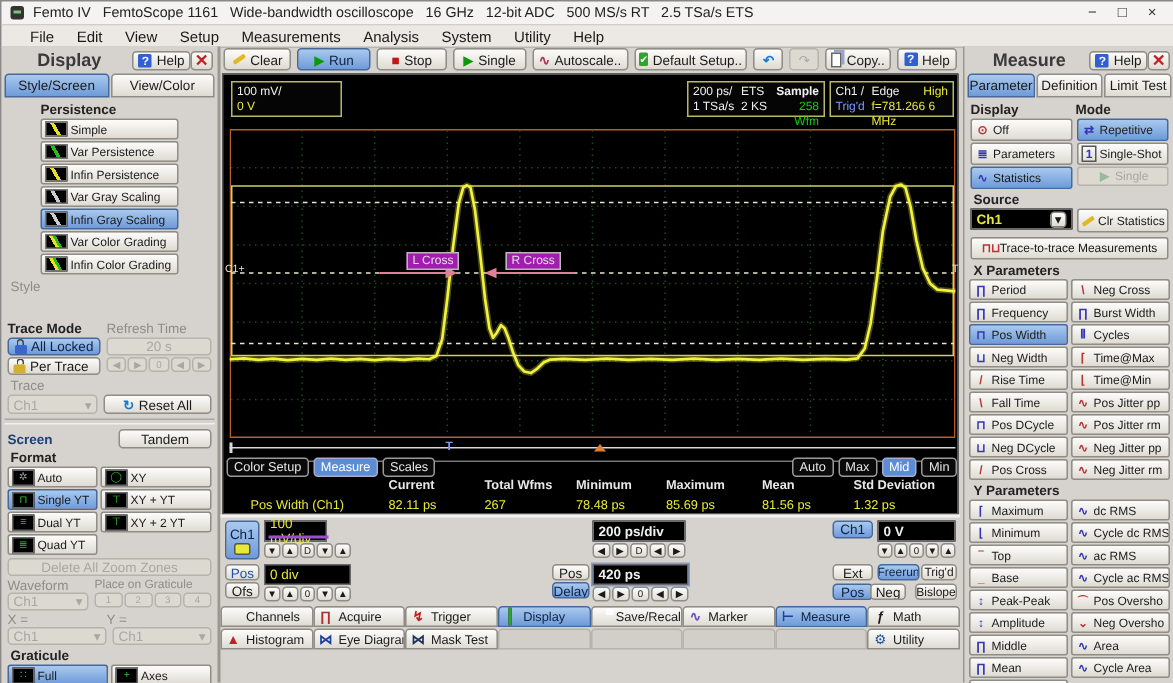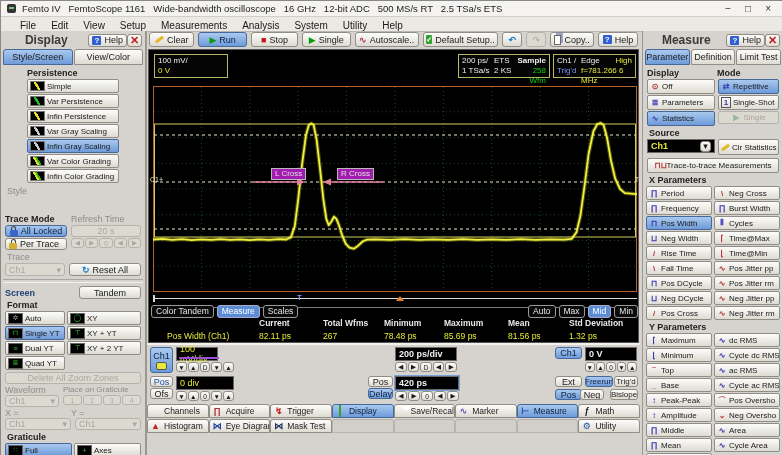--- a/index.html
+++ b/index.html
@@ -385,21 +385,21 @@
       </div>
 
       <div class="minibar">
         <div style="position:absolute;left:0;top:3px;width:100%;height:1px;background:#d8d8d8"></div>
         <span style="position:absolute;left:0;top:0;width:2px;height:7px;background:#d8d8d8"></span>
         <span style="position:absolute;left:144px;top:-2px;color:#7a9aff;font-size:8px;font-weight:bold">T</span>
         <span style="position:absolute;left:243px;top:1px;width:0;height:0;border-left:4px solid transparent;border-right:4px solid transparent;border-bottom:5px solid #e08030"></span>
       </div>
 
       <div class="stabs">
-        <span class="stab">Color Tandem</span>
+        <span class="stab">Color Setup</span>
         <span class="stab sel">Measure</span>
         <span class="stab">Scales</span>
         <span style="flex:1"></span>
         <span class="stab">Auto</span>
         <span class="stab">Max</span>
         <span class="stab sel">Mid</span>
         <span class="stab">Min</span>
       </div>
 
       <div class="rtable">

